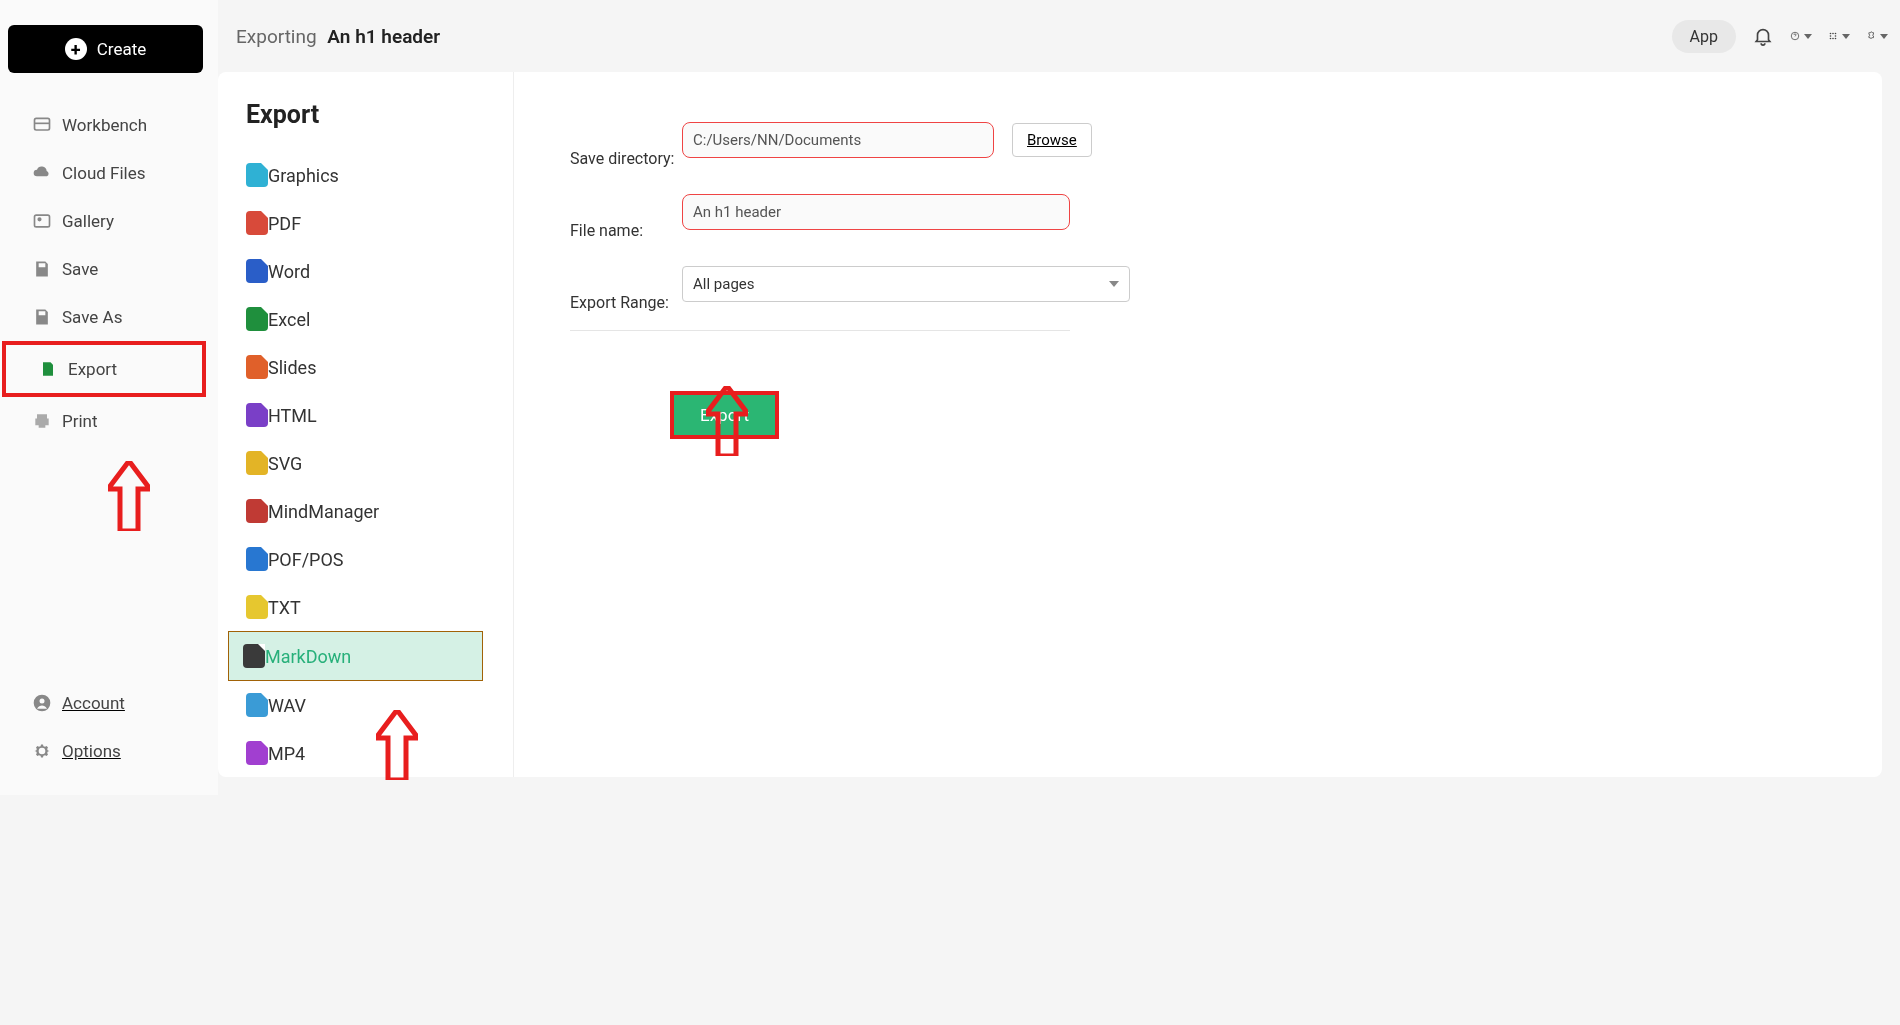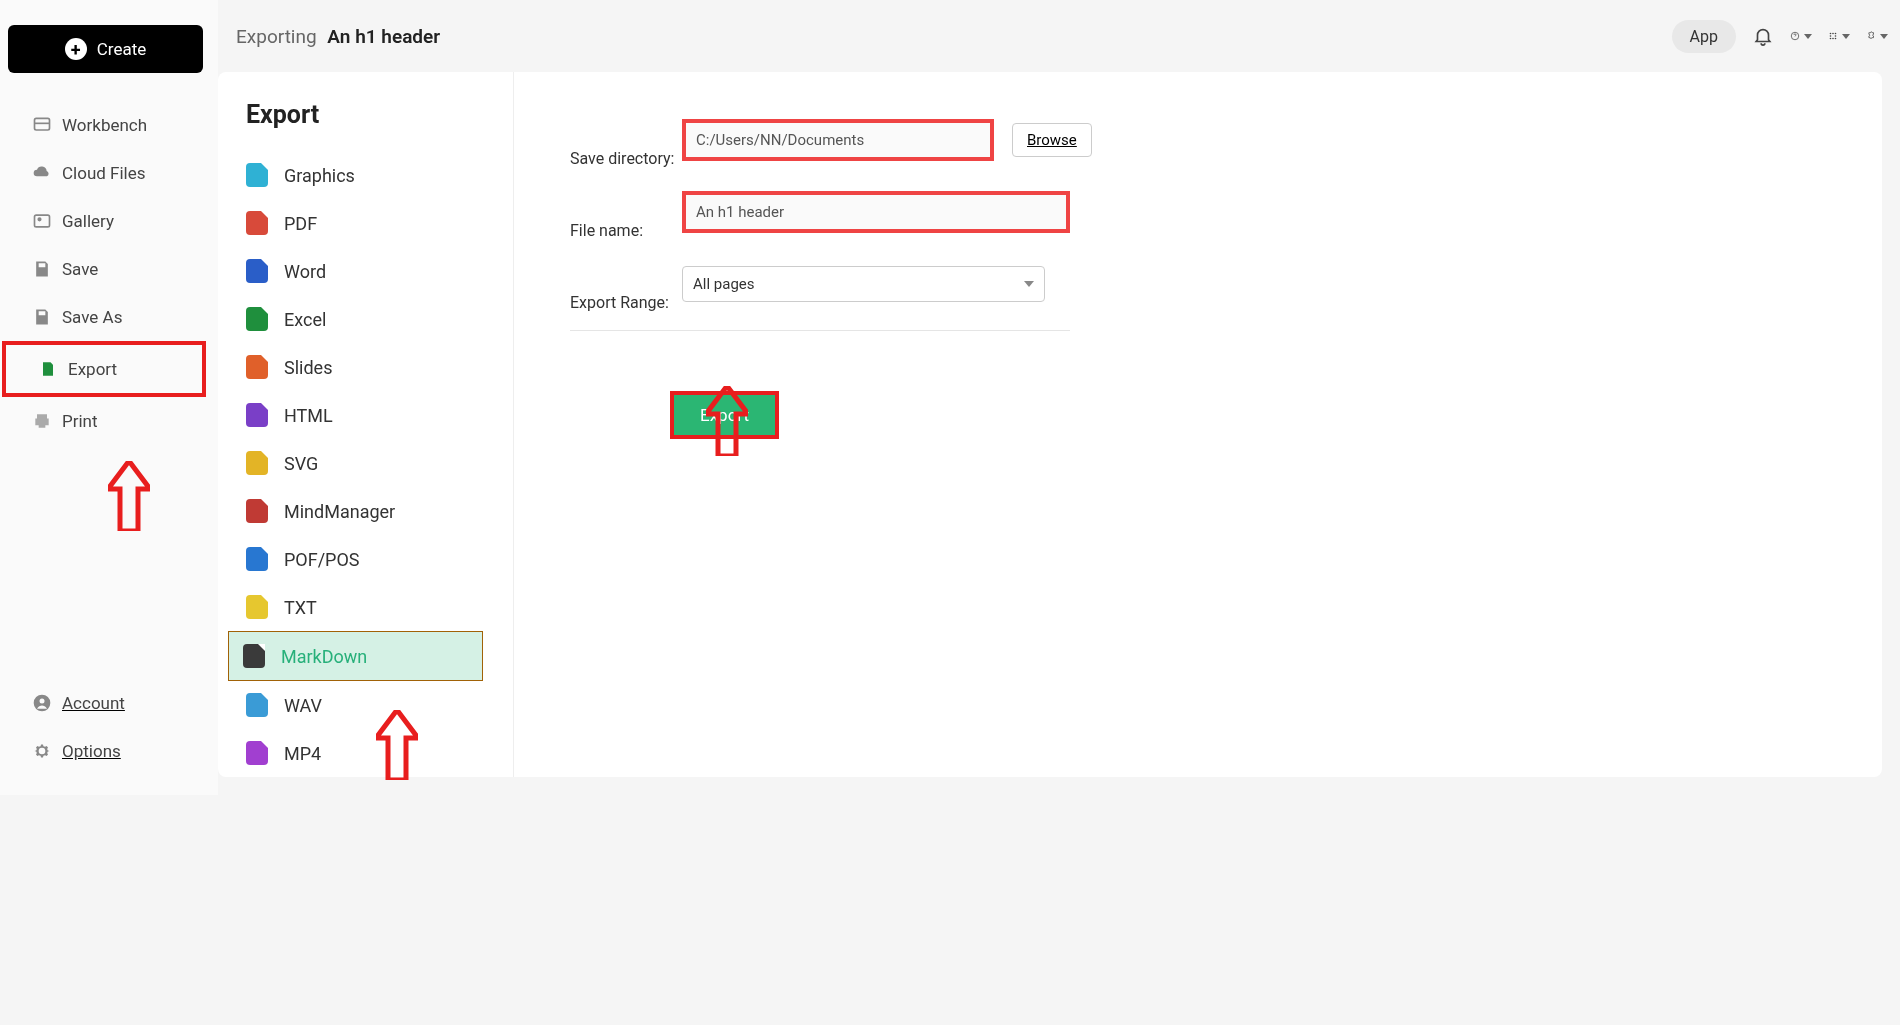--- a/index.html
+++ b/index.html
@@ -145,21 +145,21 @@
 }
 .export-title {
   font-size: 25px;
   font-weight: 700;
   color: #222;
   margin-bottom: 22px;
 }
 .format-item {
   display: flex;
   align-items: center;
-  gap: 16px;
+  gap: 0;
   padding: 12px 12px 12px 0;
   font-size: 18px;
   color: #333;
   cursor: pointer;
 }
 .format-item.selected {
   background: #d5f1e5;
   border: 1px solid #a16207;
   color: #27b07a;
   margin-left: -18px;
@@ -193,39 +193,39 @@
 }
 .form-label {
   width: 112px;
   font-size: 16px;
   color: #333;
   margin-top: 37px;
 }
 .form-input {
   width: 312px;
   padding: 8px 10px;
-  border: 4px solid #ef4444;
-  border-radius: 0;
+  border: 1px solid #ef4444;
+  border-radius: 8px;
   font-size: 15px;
   color: #555;
   background: #fafafa;
 }
 .form-input.w2 { width: 388px; }
 .browse-btn {
   margin-left: 18px;
   padding: 7px 14px;
   border: 1px solid #ccc;
   background: #fff;
   border-radius: 4px;
   font-size: 15px;
   cursor: pointer;
   text-decoration: underline;
 }
 .form-select {
-  width: 363px;
+  width: 448px;
   padding: 8px 10px;
   border: 1px solid #ccc;
   border-radius: 4px;
   font-size: 15px;
   color: #333;
   background: #fff;
   position: relative;
 }
 .form-select::after {
   content: "";

